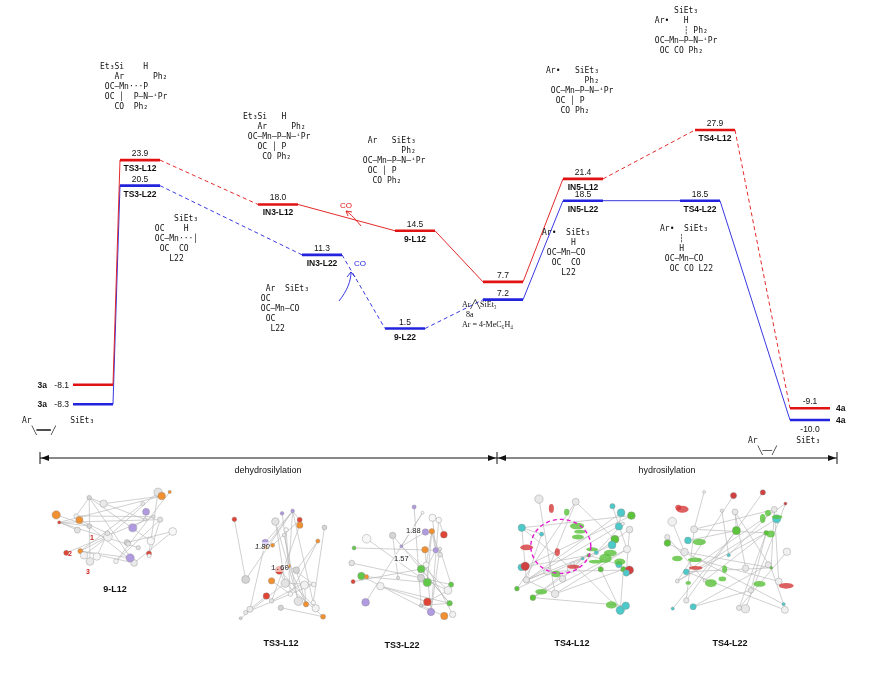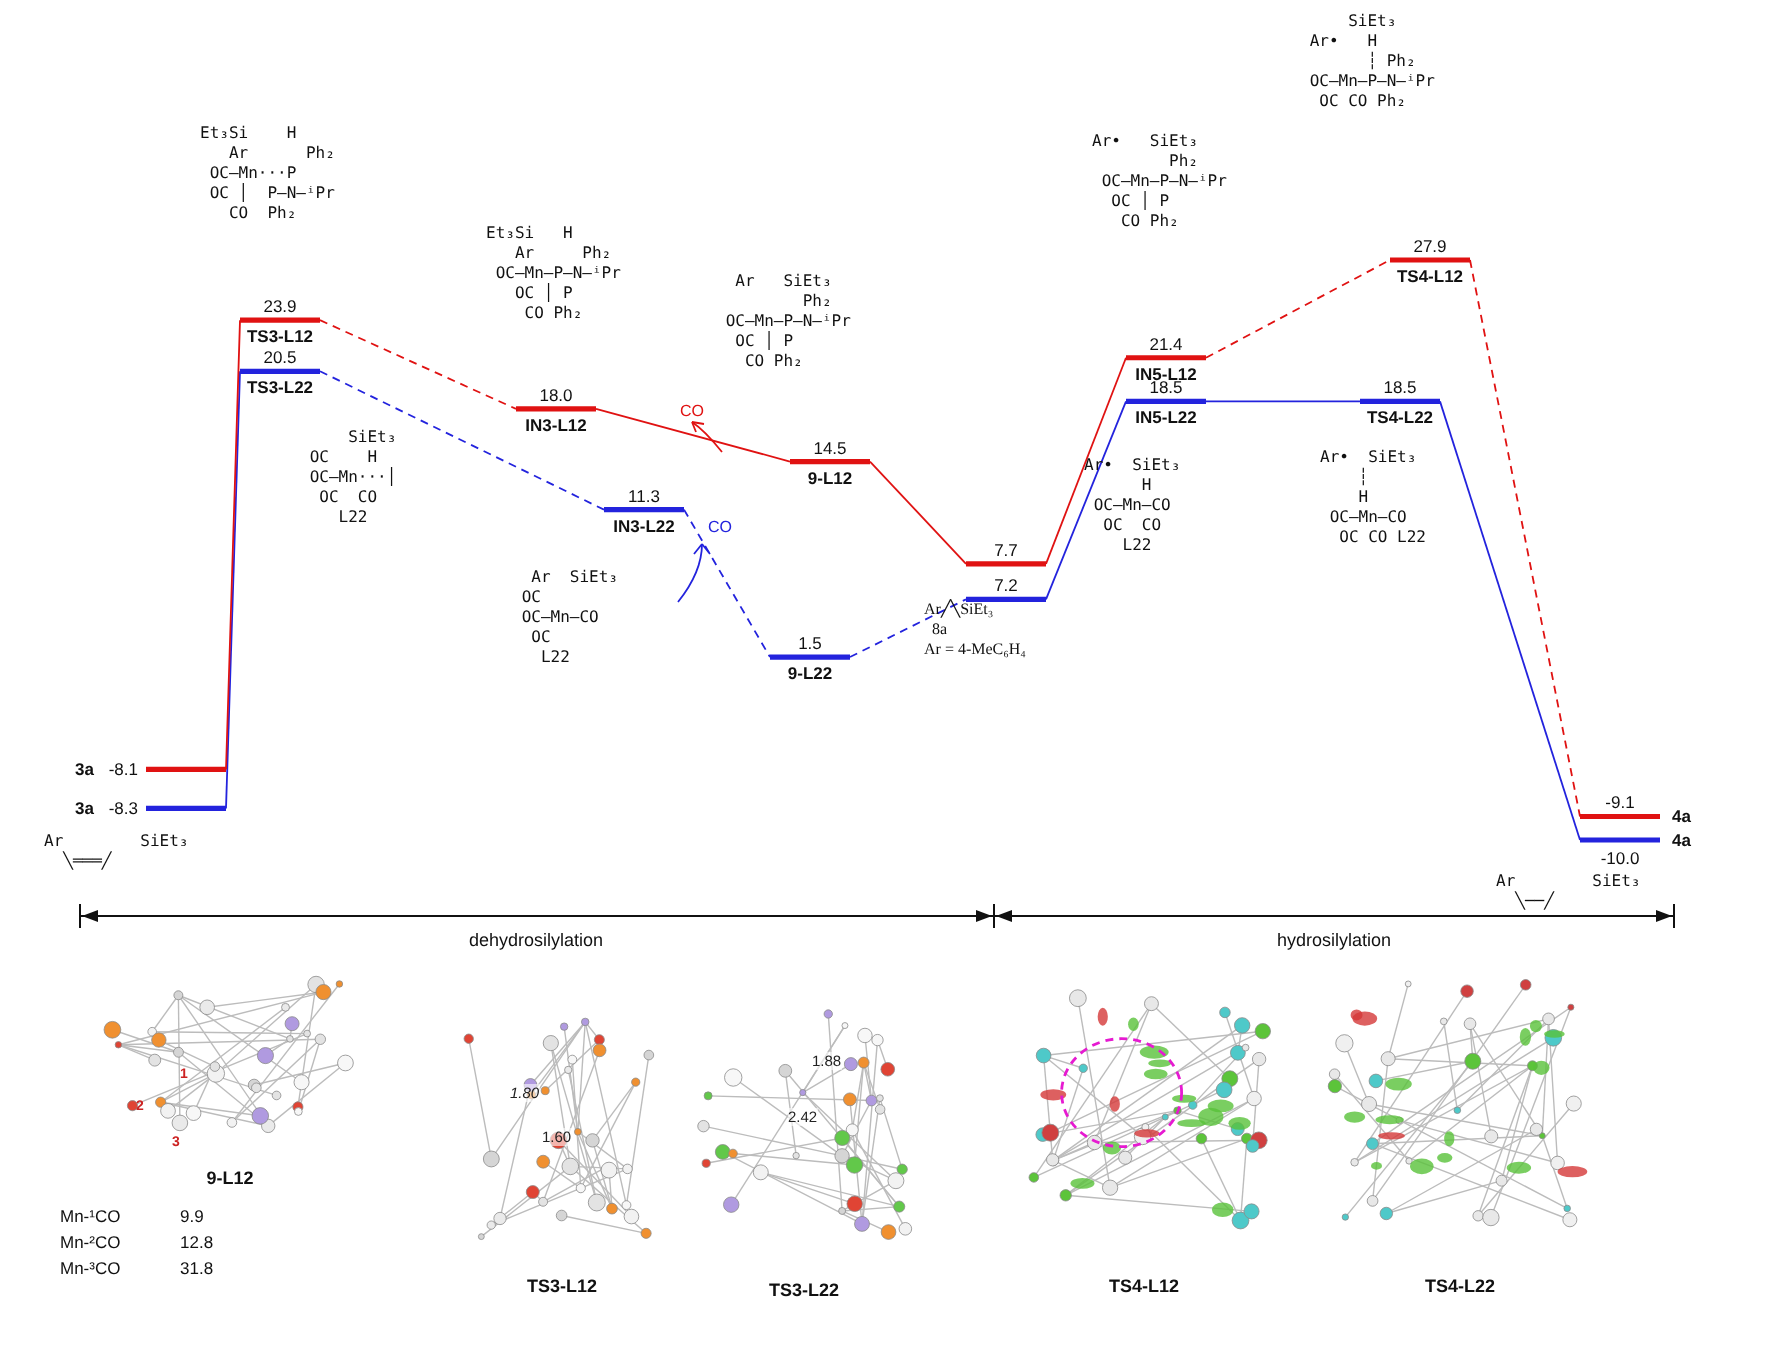--- a/index.html
+++ b/index.html
@@ -294,21 +294,21 @@
           <circle cx="59.11701646090535" cy="36.96220850480109" r="1.8310056584362138" fill="#eaeaea" stroke="#8a8a8a" stroke-width="0.4"></circle>
           <circle cx="92.86388203017833" cy="43.07592592592592" r="2.062667181069959" fill="#f09030" stroke="#8a8a8a" stroke-width="0.4"></circle>
           <circle cx="65.39675582990398" cy="96.08676268861454" r="2.2912422839506172" fill="#f7f7f7" stroke="#8a8a8a" stroke-width="0.4"></circle>
           <circle cx="90.72057613168724" cy="110.26632373113854" r="3.6648791152263374" fill="#f2f2f2" stroke="#8a8a8a" stroke-width="0.4"></circle>
           <circle cx="46.60324417009602" cy="82.84917695473251" r="3.2206147119341564" fill="#f09030" stroke="#8a8a8a" stroke-width="0.4"></circle>
           <circle cx="61.15340192043895" cy="31.81063100137174" r="2.2177083333333334" fill="#f7f7f7" stroke="#8a8a8a" stroke-width="0.4"></circle>
           <circle cx="15.664876543209878" cy="120.31117969821673" r="1.470974794238683" fill="#d5d5d5" stroke="#8a8a8a" stroke-width="0.4"></circle>
         </svg>
         <div class="mcap" style="top: 140px;">TS3-L12</div>
         <div class="dist" style="left: 30px; top: 44px; font-style: italic;">1.80</div>
-        <div class="dist" style="left: 46px; top: 66px;">1.60</div>
+        <div class="dist" style="left: 46px; top: 66px; font-family: Liberation Mono, monospace;">1.60</div>
       </div>
       <div class="model" style="left: 342px; top: 492px; width: 120px; height: 164px;">
         <svg width="120" height="148">
           <line x1="109.0971193415638" y1="92.61521262002744" x2="79.02618312757201" y2="85.90851851851852" stroke="#bcbcbc" stroke-width="0.7"></line>
           <line x1="93.72978395061727" y1="58.271700960219476" x2="79.02618312757201" y2="85.90851851851852" stroke="#bcbcbc" stroke-width="0.7"></line>
           <line x1="105.96121399176954" y1="98.35452674897118" x2="79.02618312757201" y2="85.90851851851852" stroke="#bcbcbc" stroke-width="0.7"></line>
           <line x1="79.05066872427984" y1="113.46615912208505" x2="105.96121399176954" y2="98.35452674897118" stroke="#bcbcbc" stroke-width="0.7"></line>
           <line x1="89.81296296296296" y1="39.29054869684499" x2="93.72978395061727" y2="58.271700960219476" stroke="#bcbcbc" stroke-width="0.7"></line>
           <line x1="97.95180041152264" y1="57.08201646090535" x2="109.0971193415638" y2="92.61521262002744" stroke="#bcbcbc" stroke-width="0.7"></line>
           <line x1="59.39310699588478" y1="54.28747599451304" x2="105.96121399176954" y2="98.35452674897118" stroke="#bcbcbc" stroke-width="0.7"></line>
@@ -368,21 +368,21 @@
           <circle cx="83.4414609053498" cy="40.05592592592592" r="3.2571116255144035" fill="#b09ae0" stroke="#8a8a8a" stroke-width="0.4"></circle>
           <circle cx="110.67906378600823" cy="122.40706447187928" r="3.152353395061728" fill="#f2f2f2" stroke="#8a8a8a" stroke-width="0.4"></circle>
           <circle cx="24.478395061728392" cy="84.77466392318244" r="2.1926568930041155" fill="#f09030" stroke="#8a8a8a" stroke-width="0.4"></circle>
           <circle cx="101.87649176954733" cy="42.635267489711936" r="3.4150591563786006" fill="#e04434" stroke="#8a8a8a" stroke-width="0.4"></circle>
           <circle cx="72.13261316872428" cy="14.991344307270225" r="2.078819444444444" fill="#b09ae0" stroke="#8a8a8a" stroke-width="0.4"></circle>
           <circle cx="12.06157407407408" cy="55.92684499314129" r="1.998752572016461" fill="#62c84a" stroke="#8a8a8a" stroke-width="0.4"></circle>
           <circle cx="85.36707818930041" cy="109.89609053497942" r="3.878562242798354" fill="#e04434" stroke="#8a8a8a" stroke-width="0.4"></circle>
         </svg>
         <div class="mcap" style="top: 148px;">TS3-L22</div>
         <div class="dist" style="left: 64px; top: 34px;">1.88</div>
-        <div class="dist" style="left: 52px; top: 62px;">2.42</div>
+        <div class="dist" style="left: 52px; top: 62px;">1.57</div>
       </div>
       <div class="model" style="left: 502px; top: 480px; width: 140px; height: 174px;">
         <svg width="140" height="158">
           <line x1="24.63125" y1="100.18099451303155" x2="39.62153635116597" y2="54.138840877914944" stroke="#bcbcbc" stroke-width="0.7"></line>
           <line x1="19.802486282578876" y1="47.78199588477365" x2="39.62153635116597" y2="54.138840877914944" stroke="#bcbcbc" stroke-width="0.7"></line>
           <line x1="53.048825445816185" y1="113.85048696844993" x2="24.63125" y2="100.18099451303155" stroke="#bcbcbc" stroke-width="0.7"></line>
           <line x1="121.43199588477367" y1="89.28029492455418" x2="53.048825445816185" y2="113.85048696844993" stroke="#bcbcbc" stroke-width="0.7"></line>
           <line x1="125.05076303155008" y1="69.26154320987654" x2="53.048825445816185" y2="113.85048696844993" stroke="#bcbcbc" stroke-width="0.7"></line>
           <line x1="118.26315157750344" y1="130.25842935528118" x2="121.43199588477367" y2="89.28029492455418" stroke="#bcbcbc" stroke-width="0.7"></line>
           <line x1="45.242001028806584" y1="91.25366941015088" x2="24.63125" y2="100.18099451303155" stroke="#bcbcbc" stroke-width="0.7"></line>
@@ -548,27 +548,13 @@
           <ellipse cx="115.67177854938272" cy="53.91682270233197" rx="4.102173353909465" ry="3.5225823045267495" fill="#59c23a" opacity="0.8"></ellipse>
           <ellipse cx="107.69917052469135" cy="38.45520061728396" rx="2.8116212277091908" ry="4.467386831275721" fill="#59c23a" opacity="0.8"></ellipse>
           <ellipse cx="131.20804398148147" cy="105.82979252400548" rx="7.4264188957476" ry="2.8072530864197534" fill="#d43838" opacity="0.8"></ellipse>
           <ellipse cx="22.309510030864203" cy="78.5344255829904" rx="5.29224537037037" ry="2.838477366255144" fill="#59c23a" opacity="0.8"></ellipse>
           <ellipse cx="112.94801311728395" cy="33.03329732510288" rx="3.014038923182442" ry="3.0795781893004115" fill="#59c23a" opacity="0.8"></ellipse>
           <ellipse cx="55.90133101851852" cy="103.13875342935528" rx="5.900441529492456" ry="3.9379629629629633" fill="#59c23a" opacity="0.8"></ellipse>
         </svg>
         <div class="mcap" style="top: 158px;">TS4-L22</div>
       </div>
     </div>
-  <div id="bondtable" class="bondtable" style="left: 30px; top: 602px;">
-      <div class="row">
-        <span class="b">Mn-¹CO</span>
-        <span>9.9</span>
-      </div>
-      <div class="row">
-        <span class="b">Mn-²CO</span>
-        <span>12.8</span>
-      </div>
-      <div class="row">
-        <span class="b">Mn-³CO</span>
-        <span>31.8</span>
-      </div>
-    </div>
 </div>
 
 </body></html>

